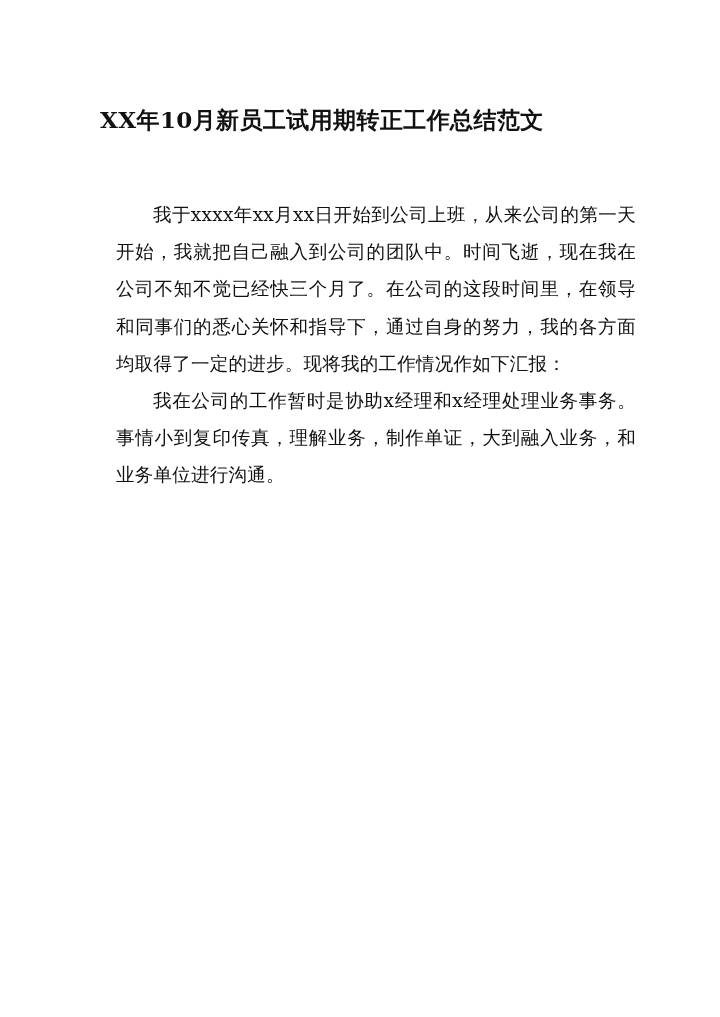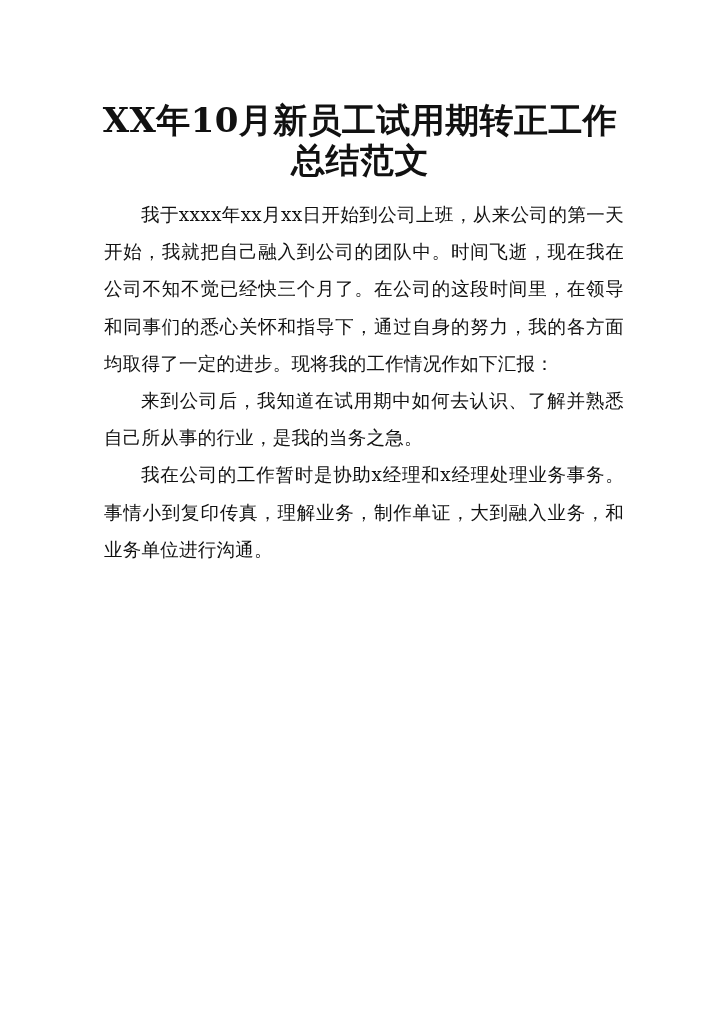--- a/index.html
+++ b/index.html
@@ -34,32 +34,31 @@
     width: 520px;
   }
 
   .doc-title {
     margin: 0;
     padding: 0;
     position: absolute;
     left: 0;
     top: 100px;
     width: 520px;
-    text-align: center;
     font-family: "DejaVu Serif", "Liberation Serif", serif;
-    font-size: 34px;
+    font-size: 23px;
     line-height: 40px;
     font-weight: 600;
     letter-spacing: 0.4px;
     color: #111111;
   }
 
   .body-text {
     position: absolute;
-    left: 4px;
+    left: 16px;
     top: 196px;
     width: 520px;
   }
 
   .para {
     margin: 0;
     padding: 0;
     font-family: "DejaVu Serif", "Liberation Serif", serif;
     font-size: 18.5px;
     line-height: 37.2px;
@@ -75,19 +74,18 @@
 <body>
 
 <div class="page">
 
   <div class="content">
 
     <h1 class="doc-title"><span>XX年10月新员工试用期转正工作总结范文</span></h1>
 
     <div class="body-text">
       <p class="para">我于xxxx年xx月xx日开始到公司上班，从来公司的第一天开始，我就把自己融入到公司的团队中。时间飞逝，现在我在公司不知不觉已经快三个月了。在公司的这段时间里，在领导和同事们的悉心关怀和指导下，通过自身的努力，我的各方面均取得了一定的进步。现将我的工作情况作如下汇报：</p>
-      <p class="para">来到公司后，我知道在试用期中如何去认识、了解并熟悉自己所从事的行业，是我的当务之急。</p>
       <p class="para">我在公司的工作暂时是协助x经理和x经理处理业务事务。事情小到复印传真，理解业务，制作单证，大到融入业务，和业务单位进行沟通。</p>
     </div>
 
   </div>
 
 </div>
 
 </body></html>

